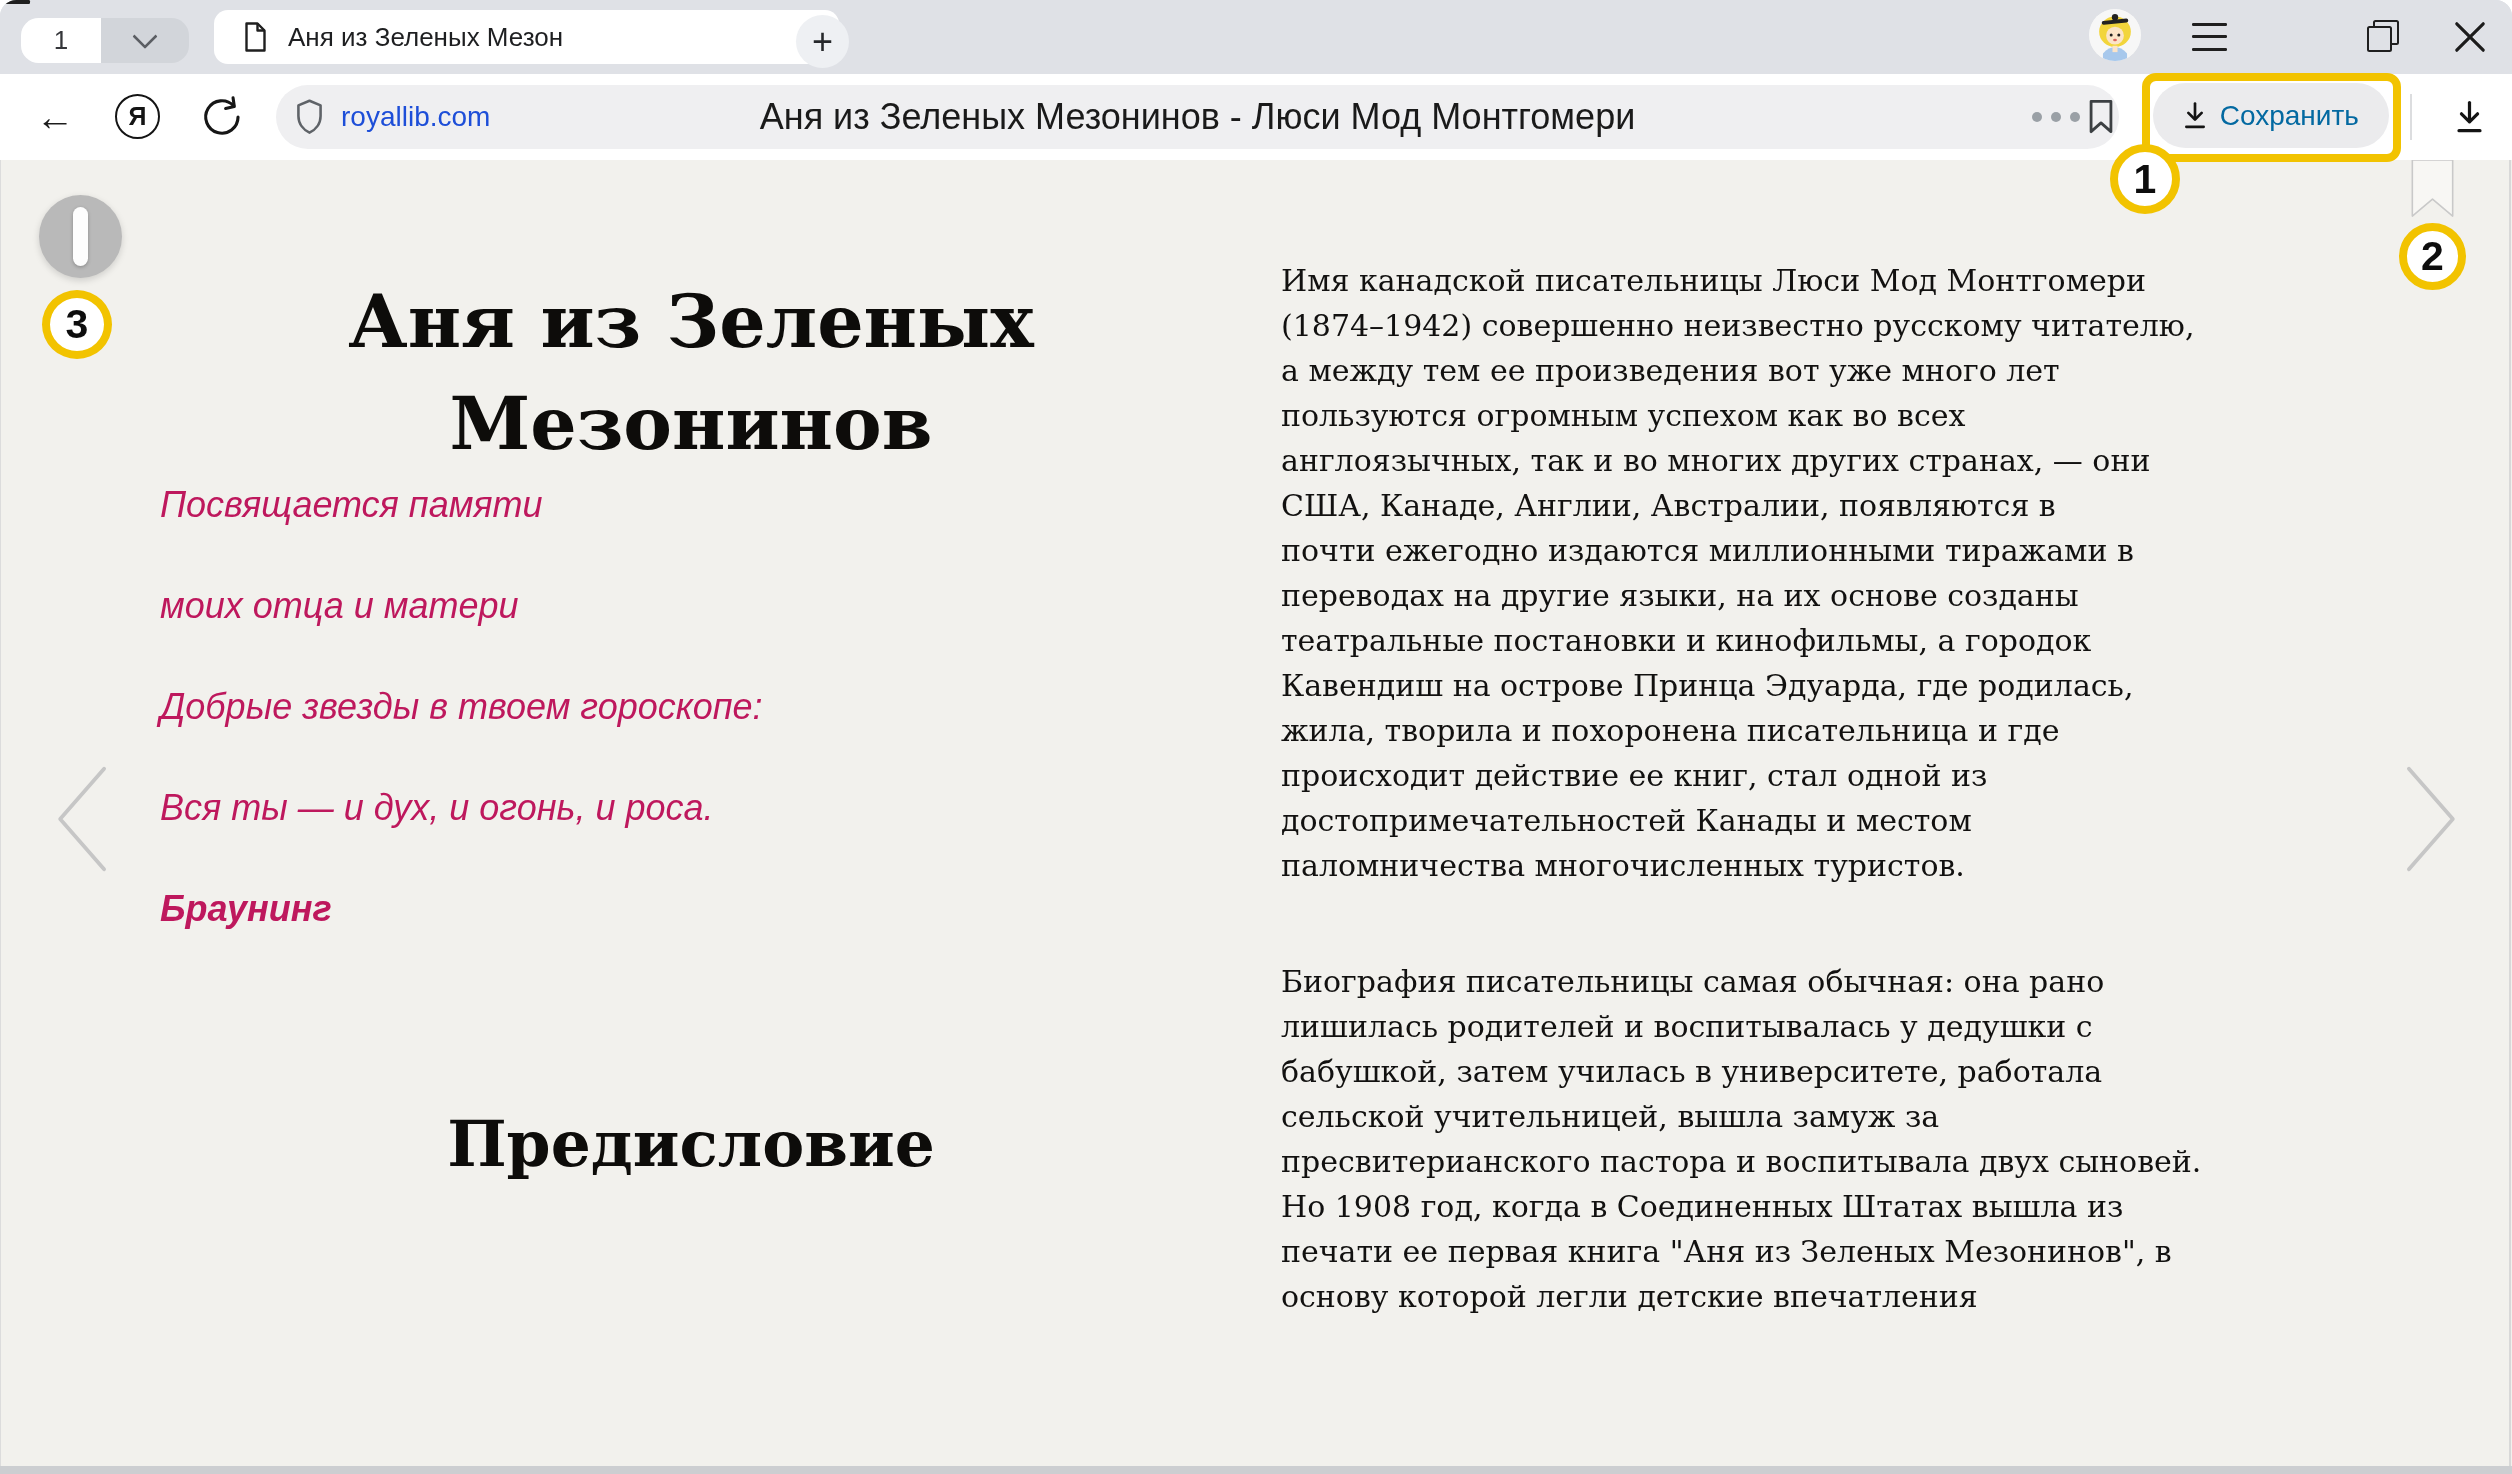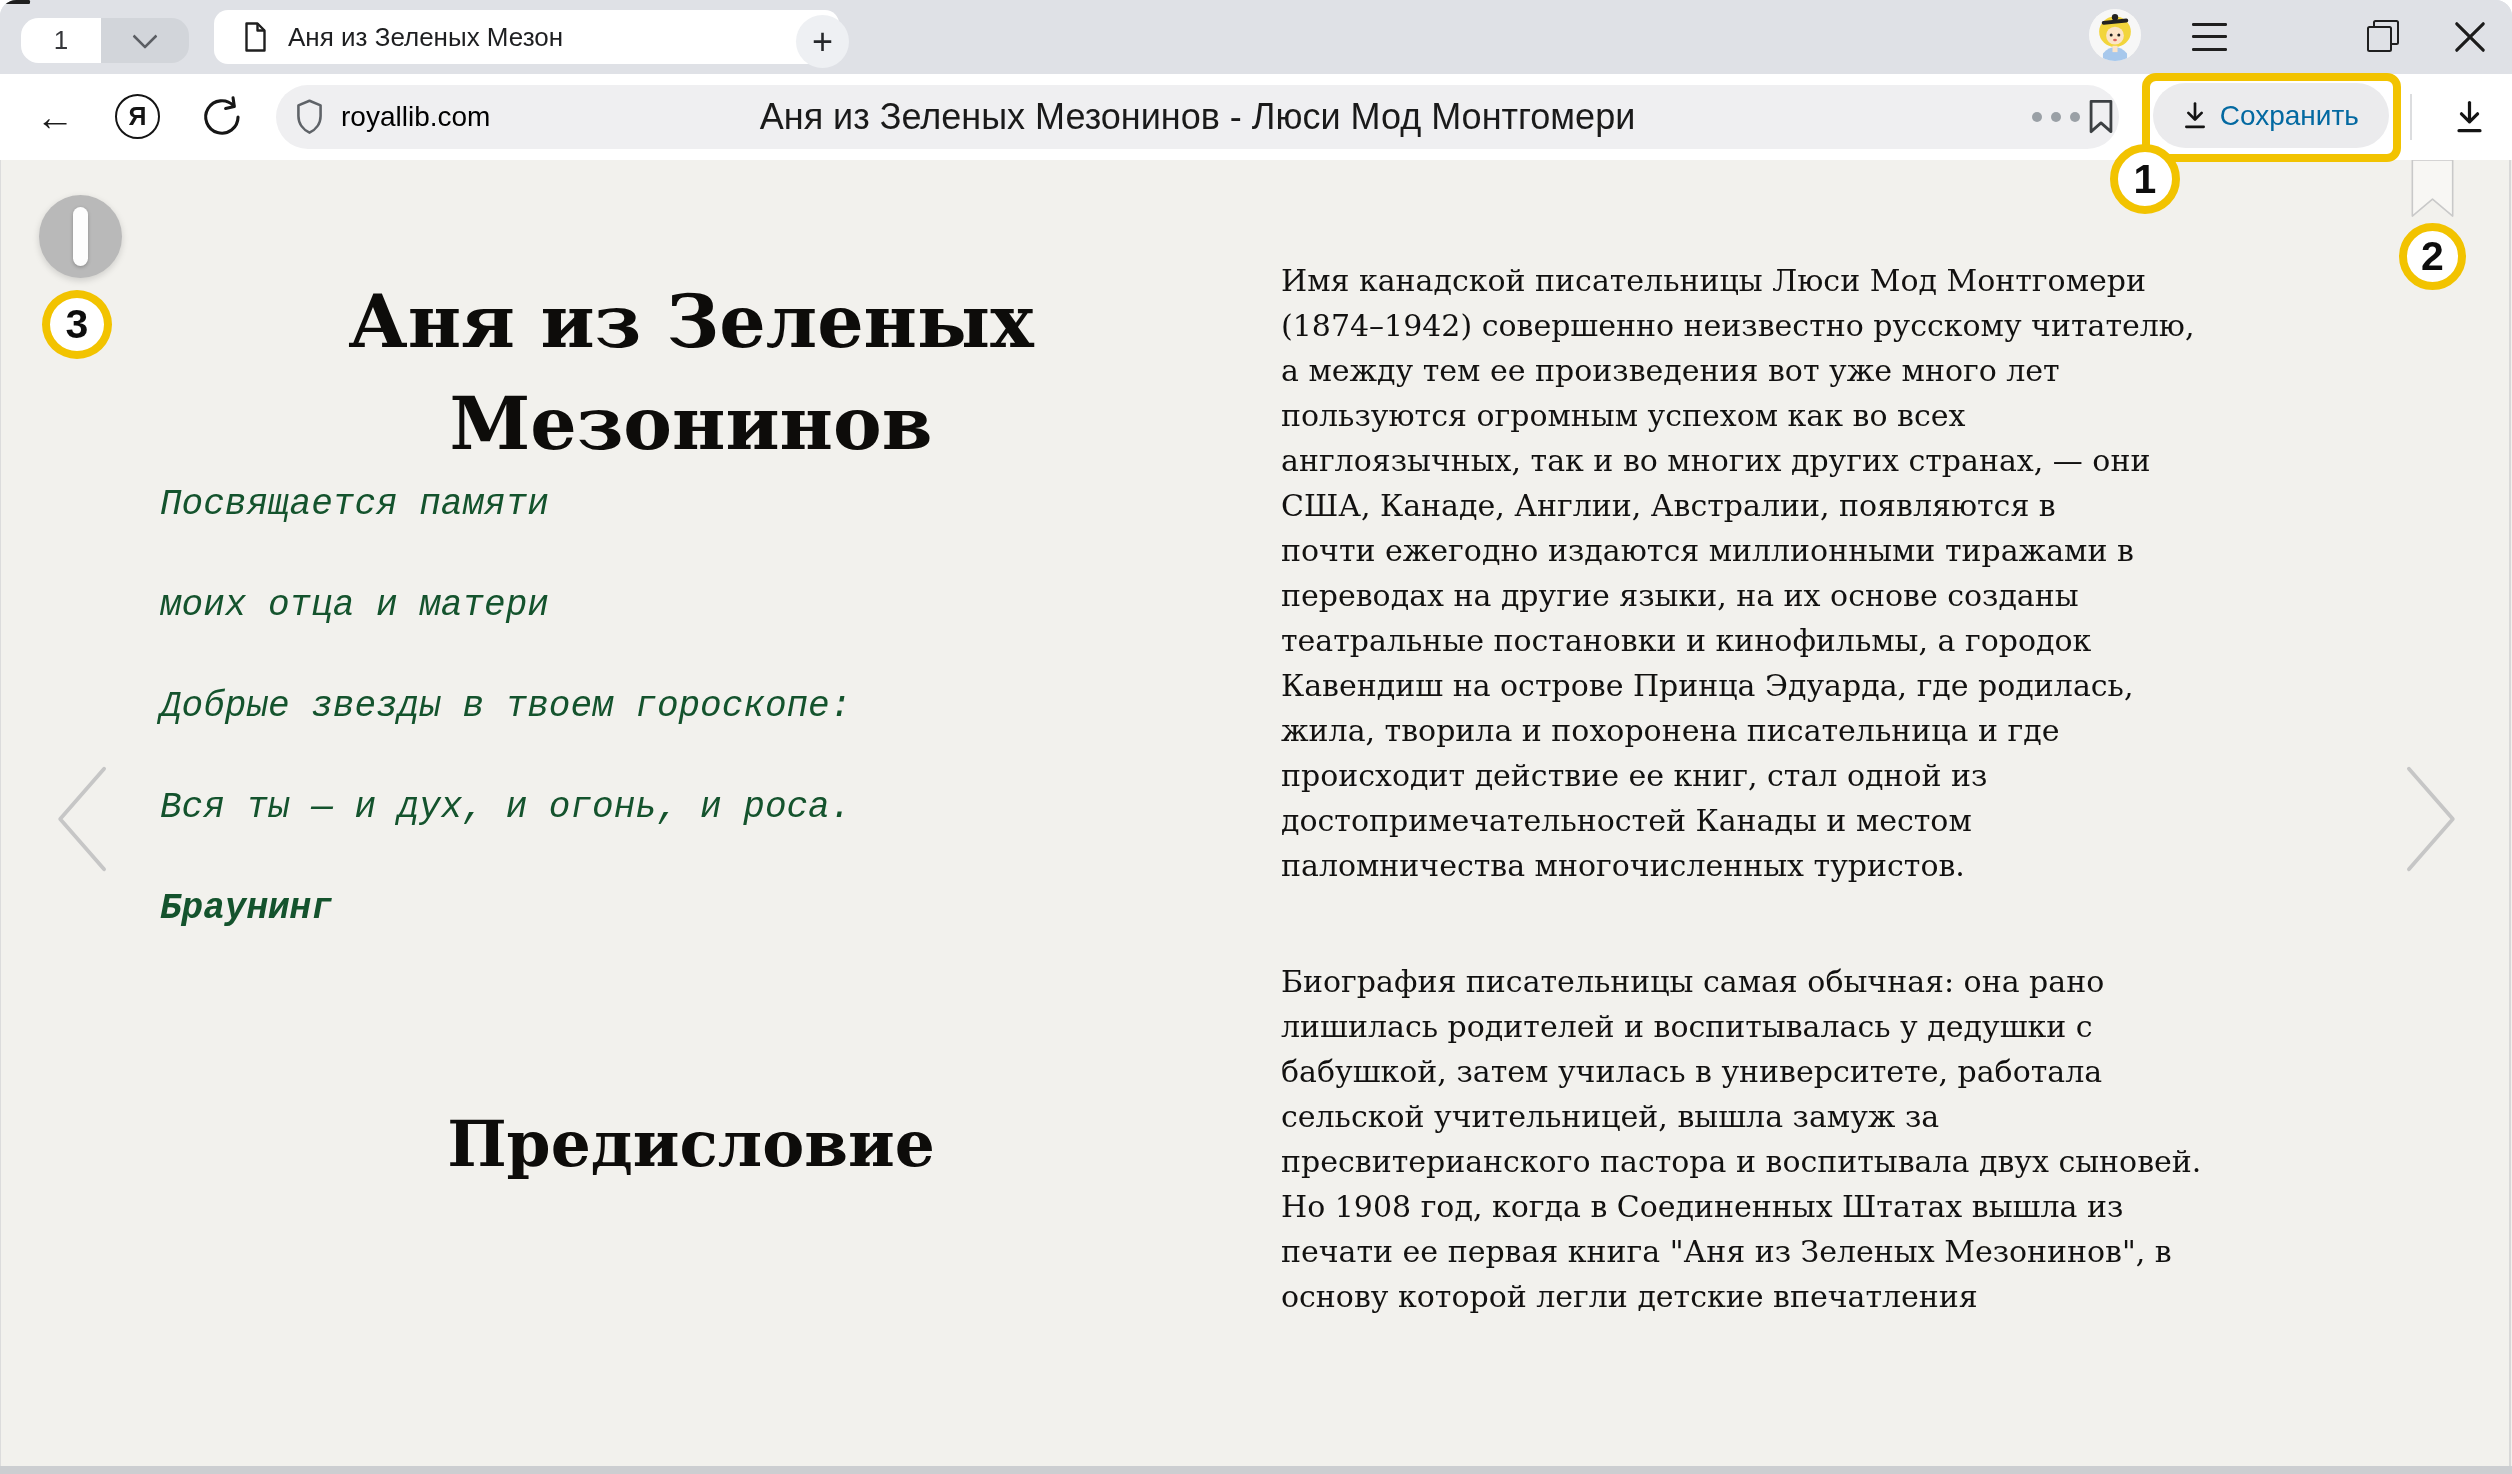--- a/index.html
+++ b/index.html
@@ -29,21 +29,21 @@
 
   
   .toolbar{position:absolute;top:74px;left:0;right:0;height:86px;background:#ffffff;}
   .tb-ico{position:absolute;display:flex;align-items:center;justify-content:center;}
   .back{left:25px;top:12.6px;width:60px;height:60px;font-size:39px;color:#1c1c1c;}
   .yandex{left:111px;top:16.3px;width:53px;height:53px;}
   .yandex .ring{width:41px;height:41px;border:2.5px solid #141414;border-radius:50%;display:flex;align-items:center;justify-content:center;font-size:25px;font-weight:bold;color:#141414;}
   .refresh{left:196px;top:16.3px;width:53px;height:53px;}
   .addressbar{position:absolute;left:276px;top:10.7px;width:1843px;height:64px;background:#efeff1;border-radius:32px;}
   .shield{position:absolute;left:19px;top:14px;}
-  .url{position:absolute;left:65px;top:0;height:64px;line-height:64px;font-size:28px;color:#000000;}
+  .url{position:absolute;left:65px;top:0;height:64px;line-height:64px;font-size:28px;color:#1d4ed8;}
   .pagetitle{position:absolute;left:0;right:0;top:0;height:64px;line-height:64px;text-align:center;font-size:36px;color:#1a1a1a;}
   .dots{position:absolute;left:1756px;top:0;height:64px;display:flex;align-items:center;gap:8.8px;}
   .dots i{width:10px;height:10px;border-radius:50%;background:#9aa0a6;}
   .flag{position:absolute;left:1811px;top:14px;}
   .save-highlight{position:absolute;left:2142px;top:-0.6px;width:259px;height:89px;border:8.2px solid #f2c300;border-radius:14px;box-sizing:border-box;z-index:6;}
   .savebtn{position:absolute;left:2153px;top:9.4px;width:236px;height:65px;border-radius:33px;background:#ebebed;display:flex;align-items:center;justify-content:center;gap:12.6px;z-index:7;}
   .savebtn span{font-size:28px;color:#0369a1;}
   .tb-divider{position:absolute;left:2410px;top:20px;width:1.9px;height:46px;background:#dcdddf;}
   .downloads{left:2437px;top:11.3px;width:65px;height:63px;}
 
@@ -62,21 +62,21 @@
   .co3{left:42px;top:130px;width:70px;height:69px;}     
 
   .ribbon{position:absolute;left:2411px;top:0;z-index:5;}
 
   .navchev{position:absolute;top:605px;width:53px;height:108px;display:flex;align-items:center;justify-content:center;}
   .navchev.prev{left:55px;} .navchev.next{left:2405px;}
 
   
   .booktitle{position:absolute;left:157px;top:110px;width:1068px;text-align:center;font-family:"DejaVu Serif",serif;font-weight:bold;color:#0d0c0a;font-size:73px;line-height:102px;}
   .dedication{position:absolute;left:160px;top:327px;}
-  .ded-line{font-family:Liberation Mono, monospace;font-style:italic;font-size:36px;line-height:36px;color:#14532d;margin-bottom:65px;white-space:nowrap;}
+  .ded-line{font-family:Liberation Sans, sans-serif;font-style:italic;font-size:36px;line-height:36px;color:#be185d;margin-bottom:65px;white-space:nowrap;}
   .ded-author{font-weight:bold;}
   .section-head{position:absolute;left:157px;top:947px;width:1068px;text-align:center;font-family:"DejaVu Serif",serif;font-weight:bold;font-size:63px;color:#0d0c0a;}
   .rcol{position:absolute;left:1281px;width:1080px;}
   .rcol.p1{top:98px;} .rcol.p2{top:799px;}
   .book-line{font-family:"DejaVu Serif",serif;font-size:30px;line-height:45px;color:#121110;white-space:nowrap;}
 </style>
 </head>
 <body>
 
 <div id="win">

